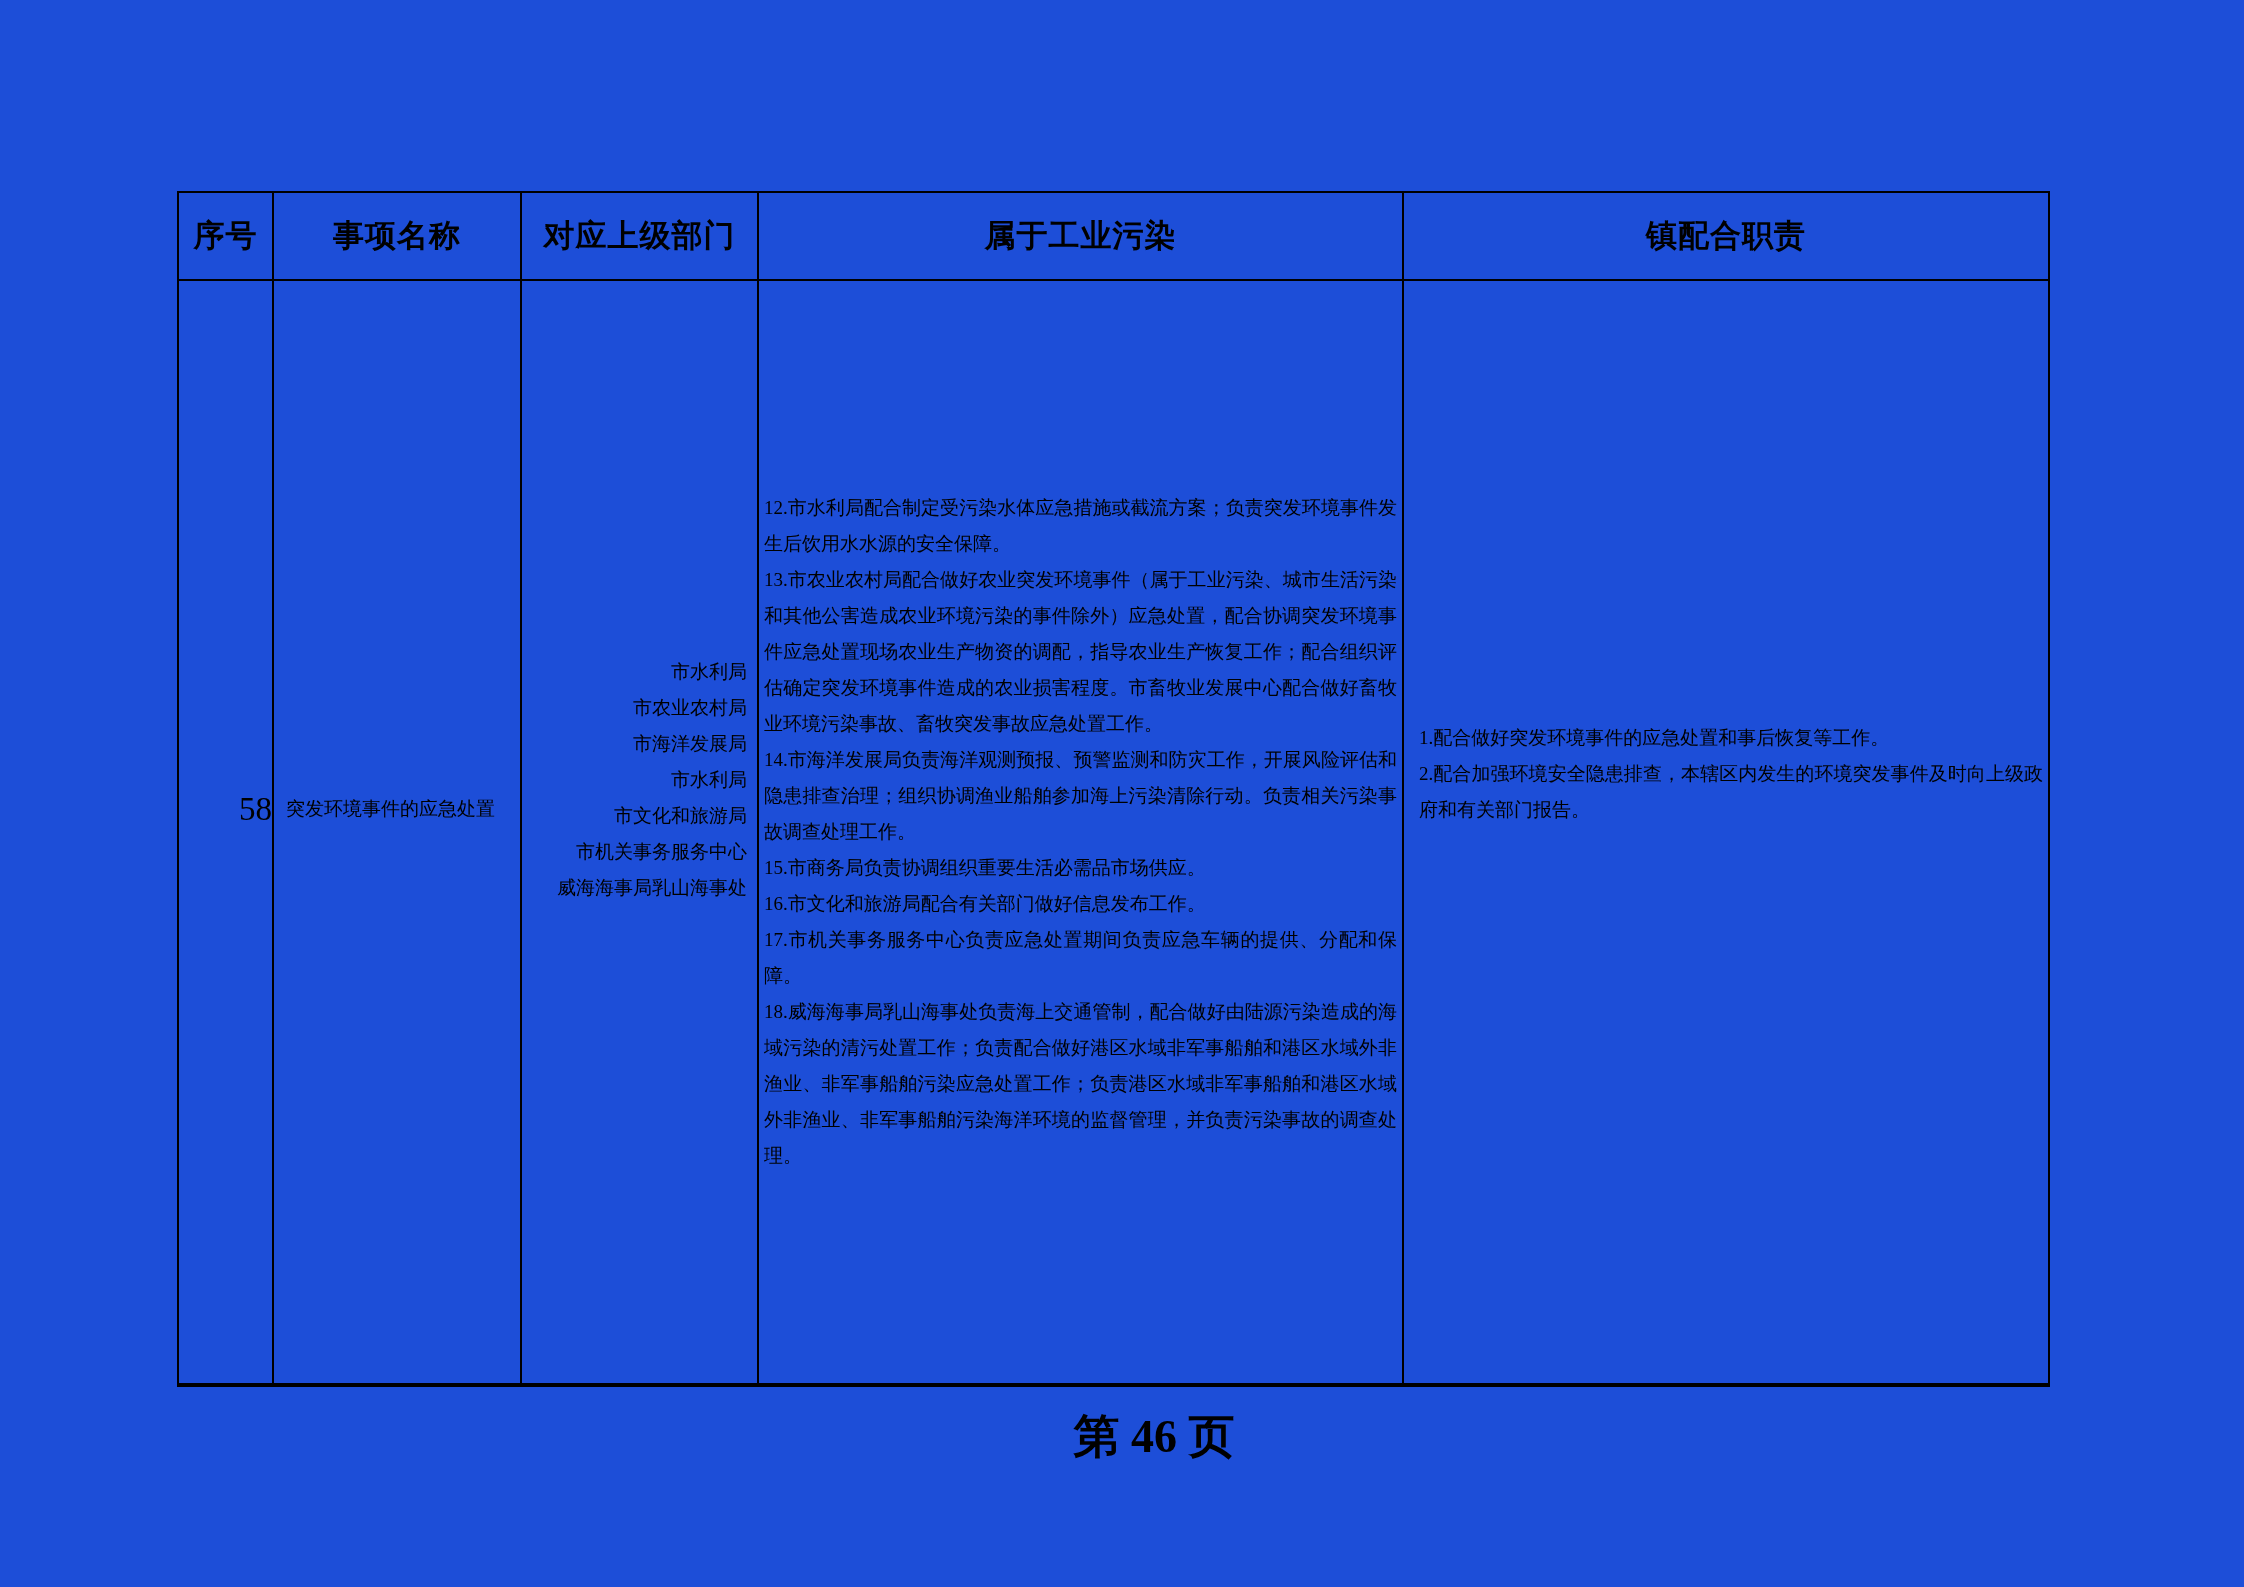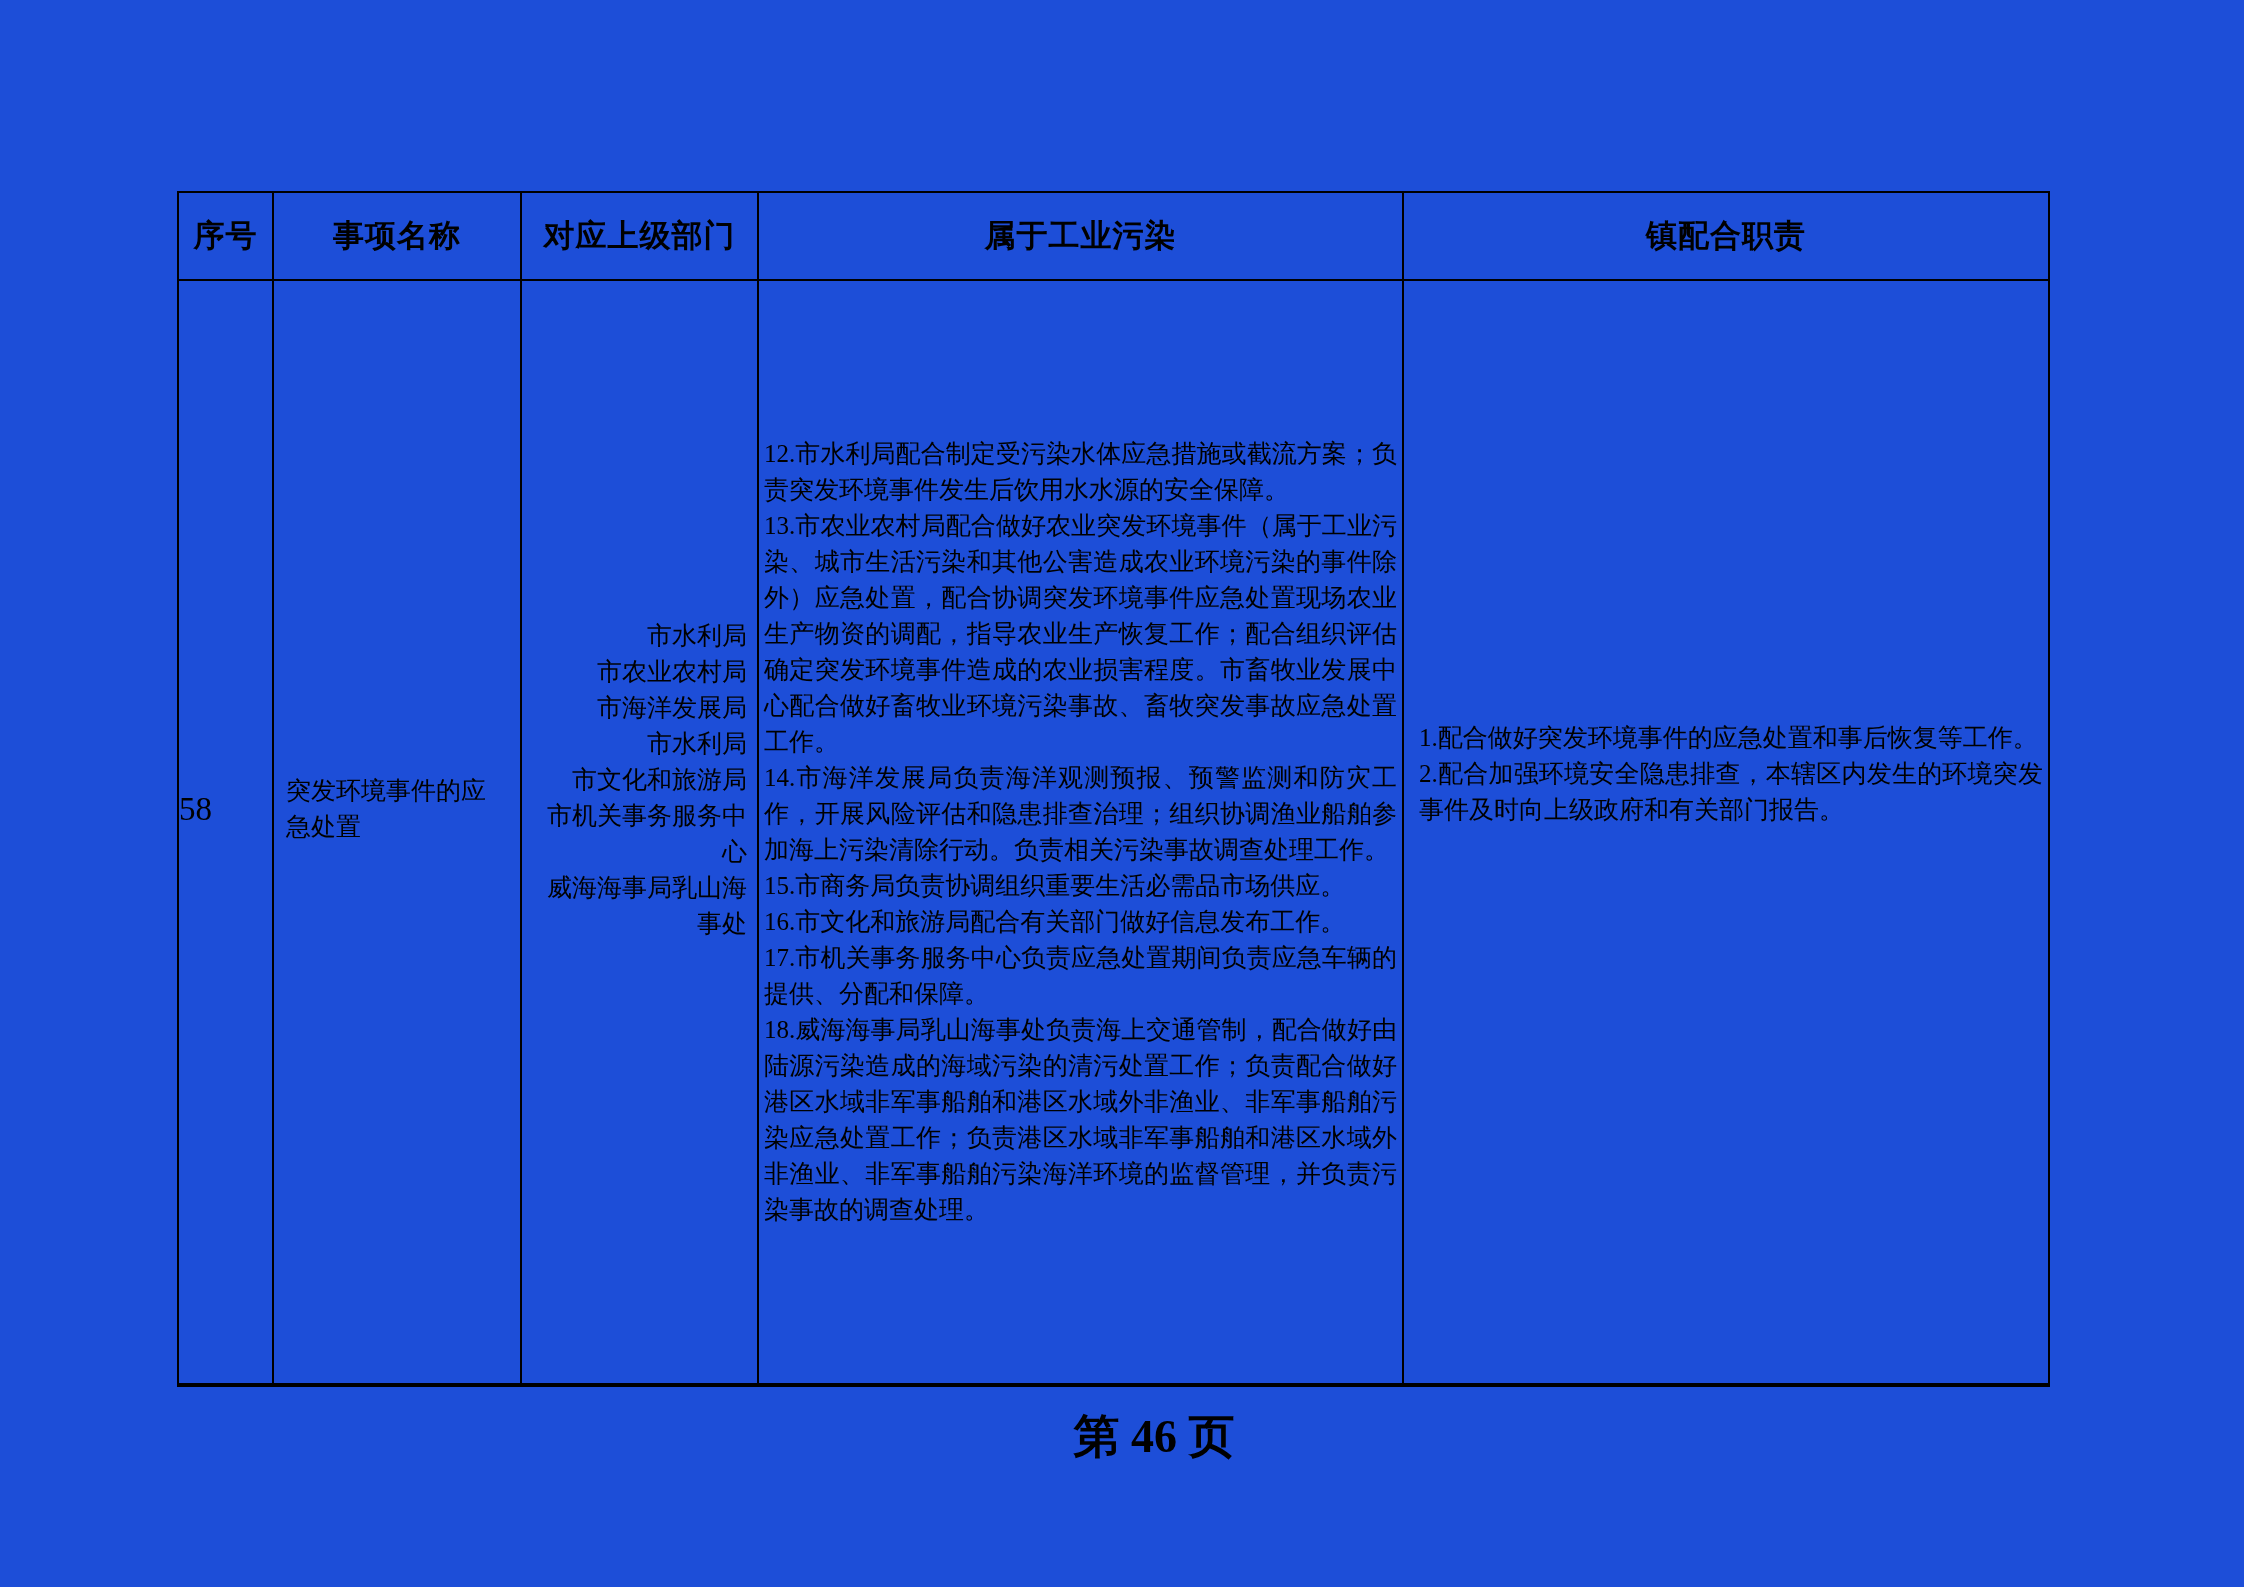--- a/index.html
+++ b/index.html
@@ -39,25 +39,25 @@
   tr.body-row   { height: 1105px; }
   th.col-header {
     font-weight: bold;
     font-size: 31px;
     text-align: center;
     vertical-align: middle;
     letter-spacing: 1px;
   }
   td.cell {
     vertical-align: middle;
-    font-size: 25px;
+    font-size: 19px;
     line-height: 36px;
   }
   td.cell-seq {
-    text-align: left;
+    text-align: right;
     font-size: 33px;
     padding: 0 0 46px 0;
   }
   td.cell-item-name {
     text-align: left;
     padding: 0 12px 46px 12px;
   }
   td.cell-departments {
     text-align: right;
     padding: 0 10px 104px 10px;

